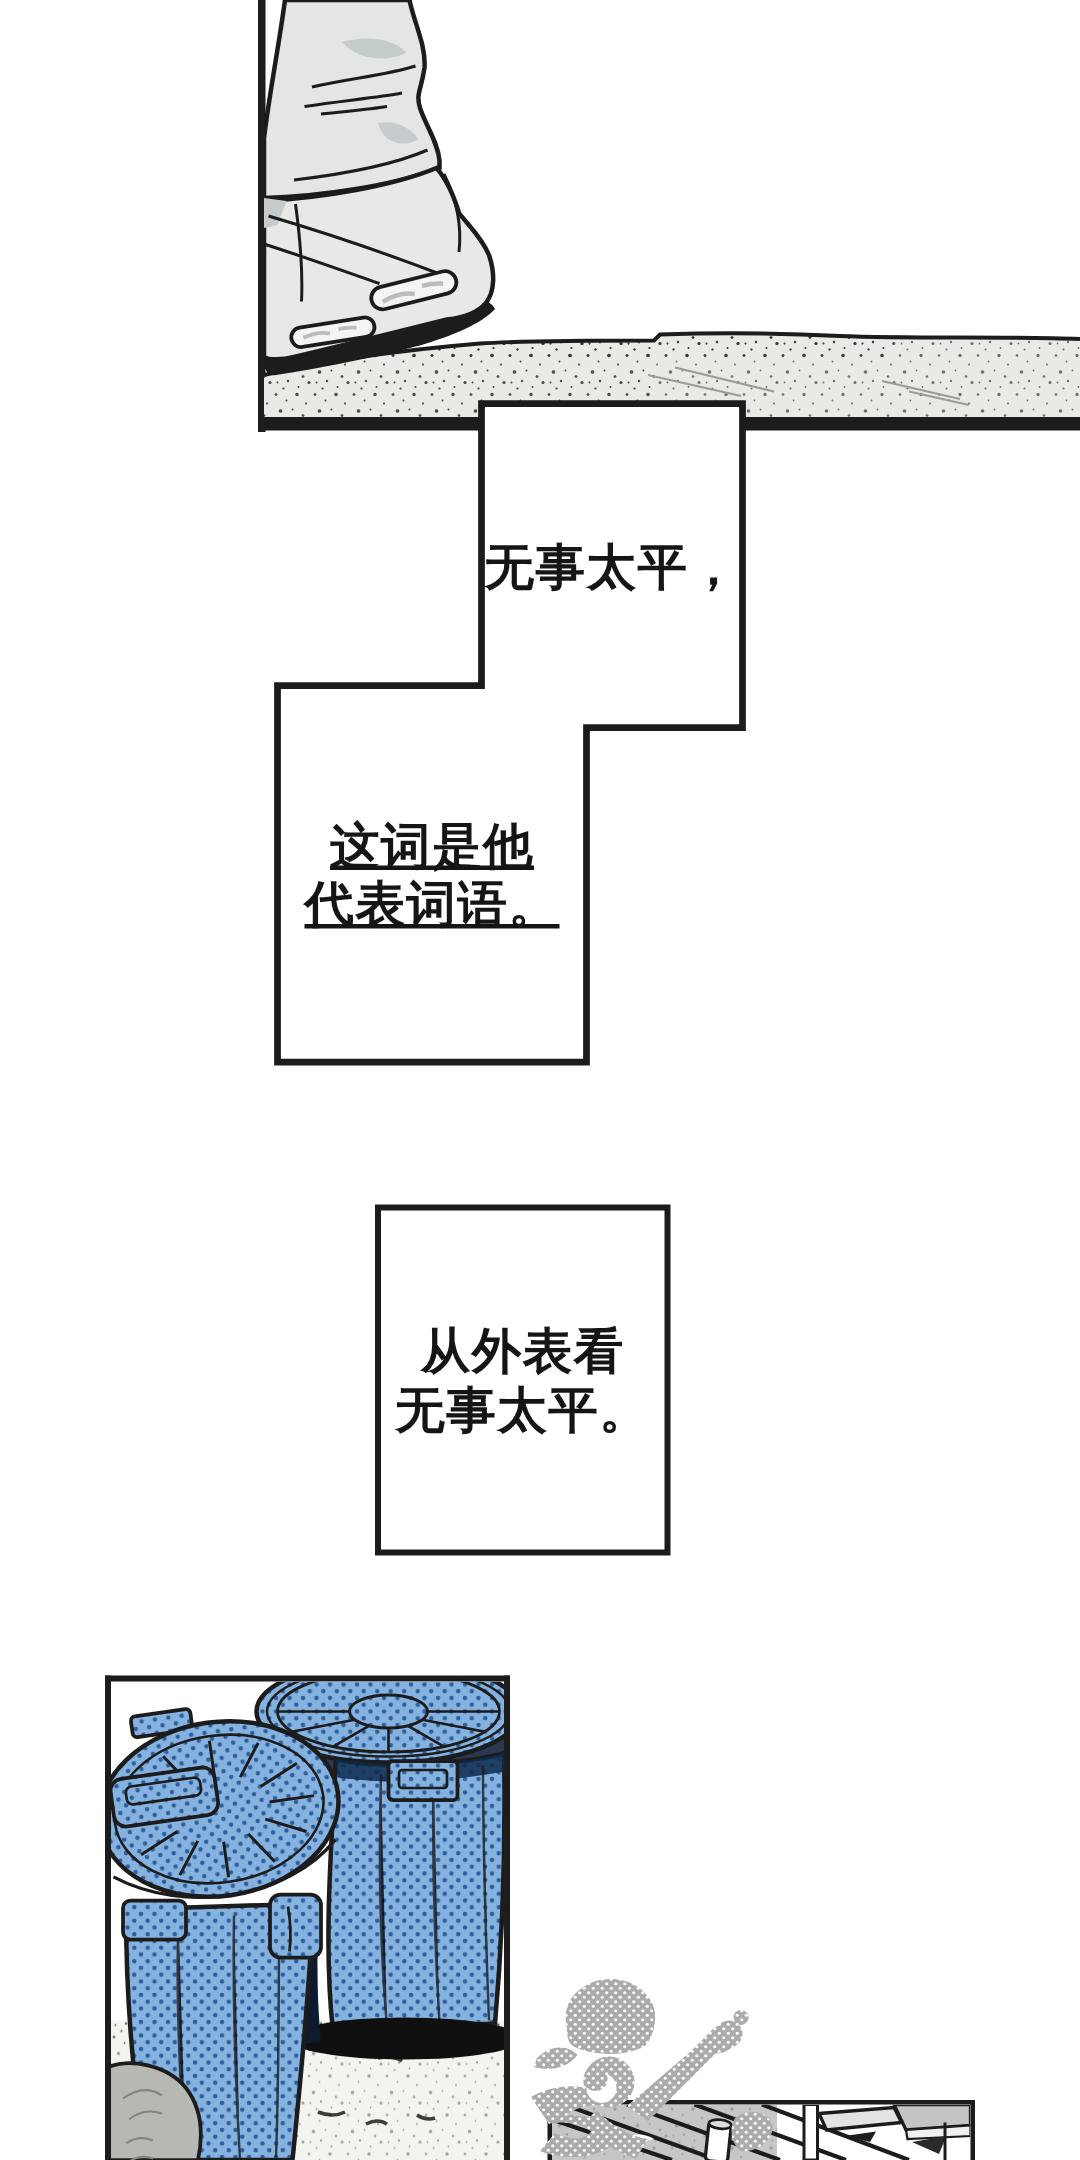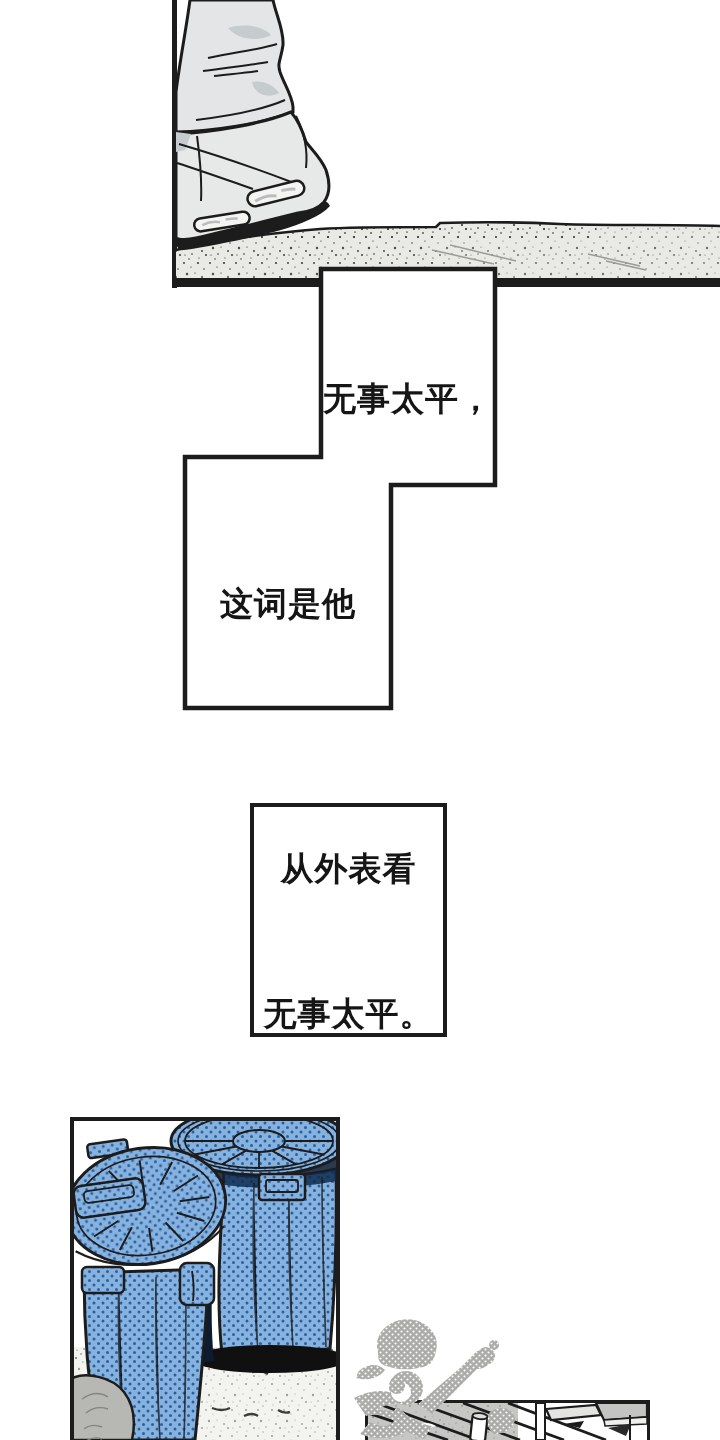--- a/index.html
+++ b/index.html
@@ -2,22 +2,22 @@
 <html style="--ink: #1c1c1c; --paper: #ffffff; --pave: #e9e9e6; --cloth: #e3e5e6; --cloth-shade: #c6cbce; --trash-blue: #86b2e0; --trash-blue-dot: #2e5f9d; --ground: #f3f3f0; --rock: #b7b7b3; --watermark-gray: #ababa9; --panel3-gray: #c6c6c4;"><head>
 <meta charset="utf-8">
 <style>
   html,body{margin:0;padding:0;background:#fff;}
   .page{position:relative;width:720px;height:1440px;background:var(--paper,#fff);overflow:hidden;
         font-family:"Liberation Sans","DejaVu Sans",sans-serif;}
   .abs{position:absolute;}
   .nar{position:absolute;display:flex;flex-direction:column;align-items:center;justify-content:center;
        text-align:center;color:#151515;font-weight:700;font-size:33px;line-height:39px;letter-spacing:1px;
        z-index:6;}
-  .nar span{display:block;white-space:nowrap;margin-top:42px;}
-  #nbox3{background:var(--paper,#fff);border:4px solid var(--ink,#1c1c1c);justify-content:space-between;}
+  .nar span{display:block;white-space:nowrap;}
+  #nbox3{background:var(--paper,#fff);border:4px solid var(--ink,#1c1c1c);}
   #panel-trash{position:absolute;left:70px;top:1117px;width:270px;height:323px;box-sizing:border-box;
        border:4px solid var(--ink,#1c1c1c);border-bottom:none;background:var(--paper,#fff);overflow:hidden;z-index:3;}
   #panel-interior{position:absolute;left:365px;top:1400px;width:285px;height:40px;box-sizing:border-box;
        border:3px solid var(--ink,#1c1c1c);border-bottom:none;background:var(--paper,#fff);overflow:hidden;z-index:3;}
   #watermark{z-index:8;}
   svg{display:block;}
 </style>
 </head>
 <body>
 
@@ -86,22 +86,23 @@
   </svg>
 
   <svg class="abs" id="narration-frame" style="left:0;top:0;z-index:5" width="720" height="760" viewBox="0 0 720 760">
     <polygon points="321,269 495,269 495,485 391,485 391,708 185,708 185,457 321,457" style="fill:var(--paper);stroke:var(--ink)" stroke-width="4.5"></polygon>
   </svg>
 
   <div class="nar" id="nbox1" style="left:321px;top:269px;width:174px;height:216px;">
     <span>无事太平，</span>
   </div>
 
-  <div class="nar" id="nbox2" style="left:185px;top:457px;width:206px;height:251px;">
+  <div class="nar" id="nbox2" style="left:185px;top:457px;width:206px;height:251px;text-decoration:underline;">
     <span>这词是他</span>
+    <span>代表词语。</span>
   </div>
 
   <div class="nar" id="nbox3" style="left:250px;top:803px;width:189px;height:226px;">
     <span>从外表看</span>
     <span>无事太平。</span>
   </div>
 
   <div id="panel-trash">
     <svg width="262" height="319" viewBox="0 0 262 319">
       <defs>

